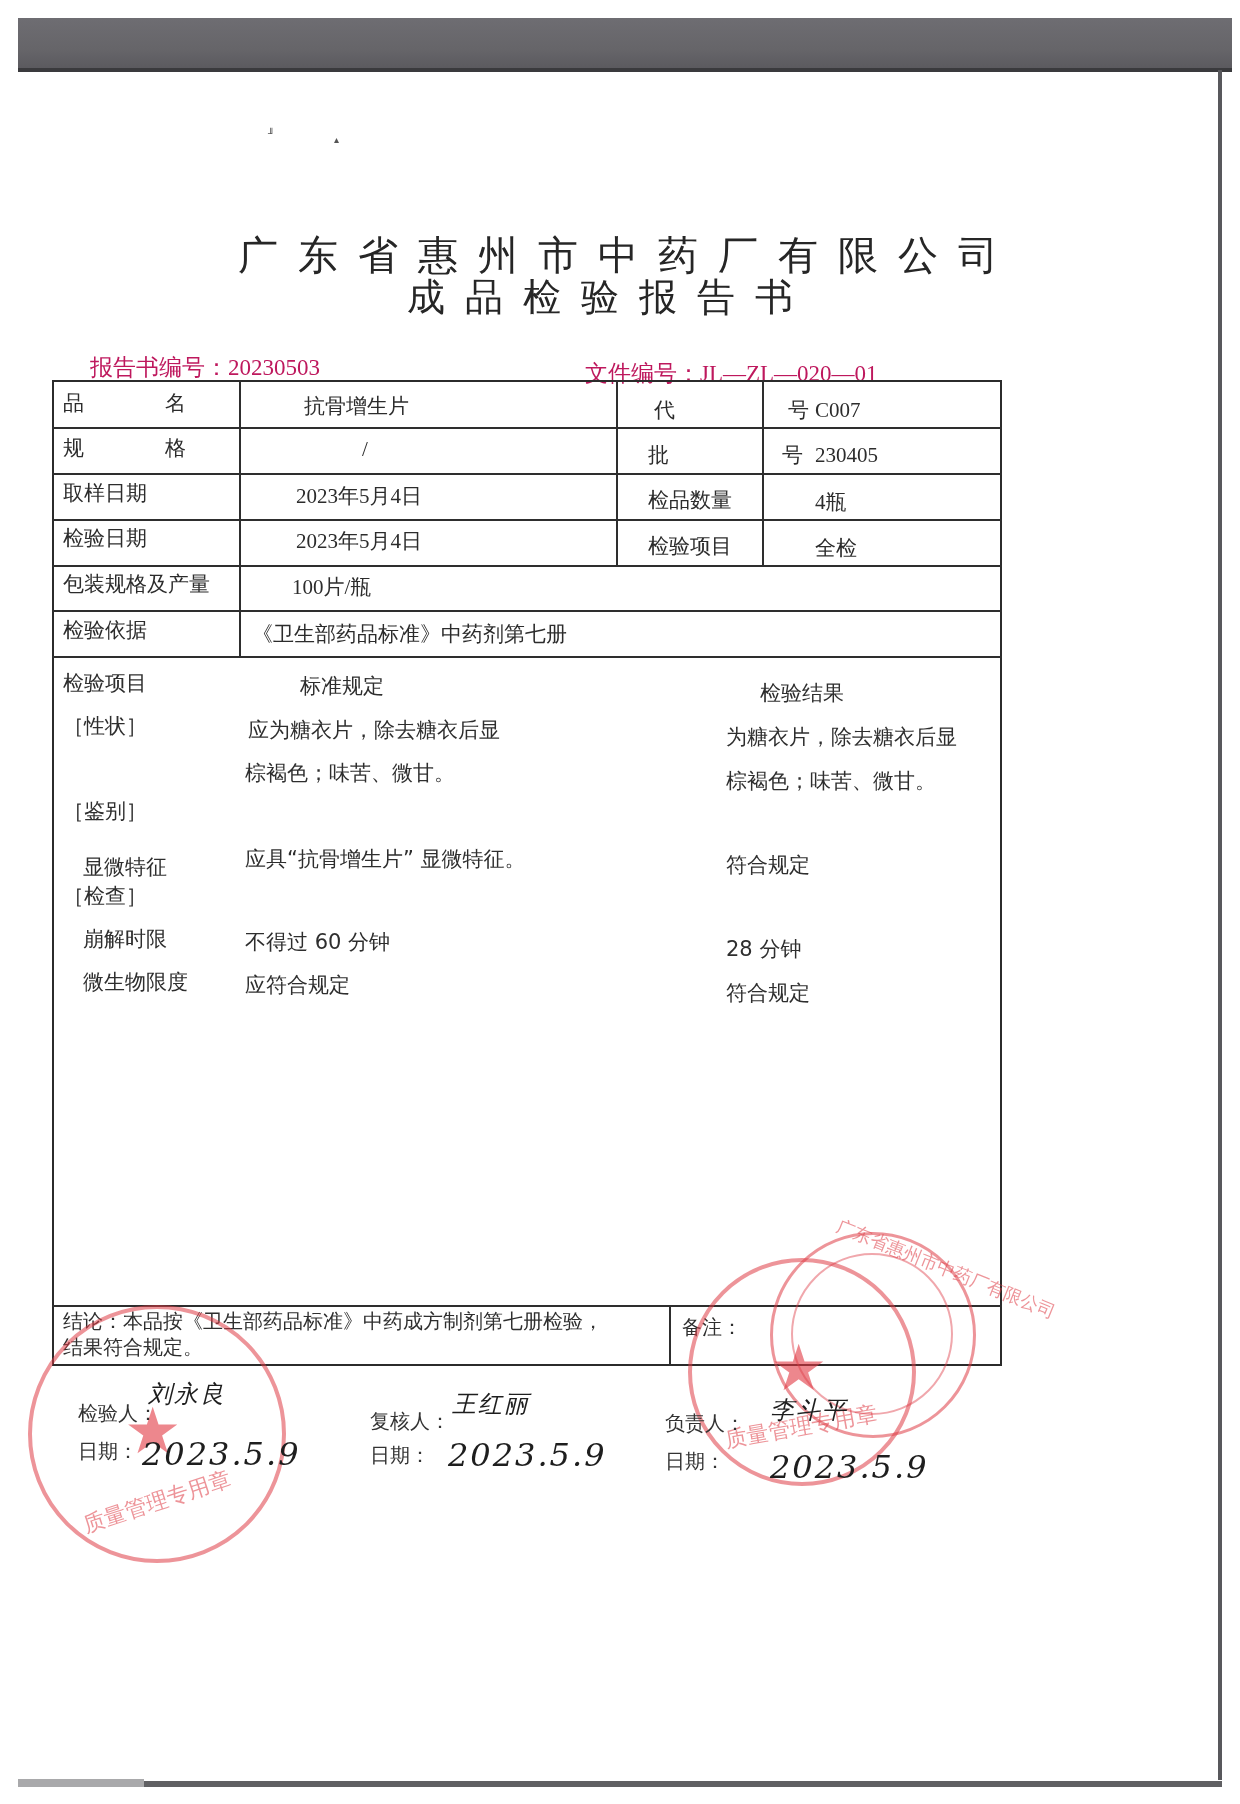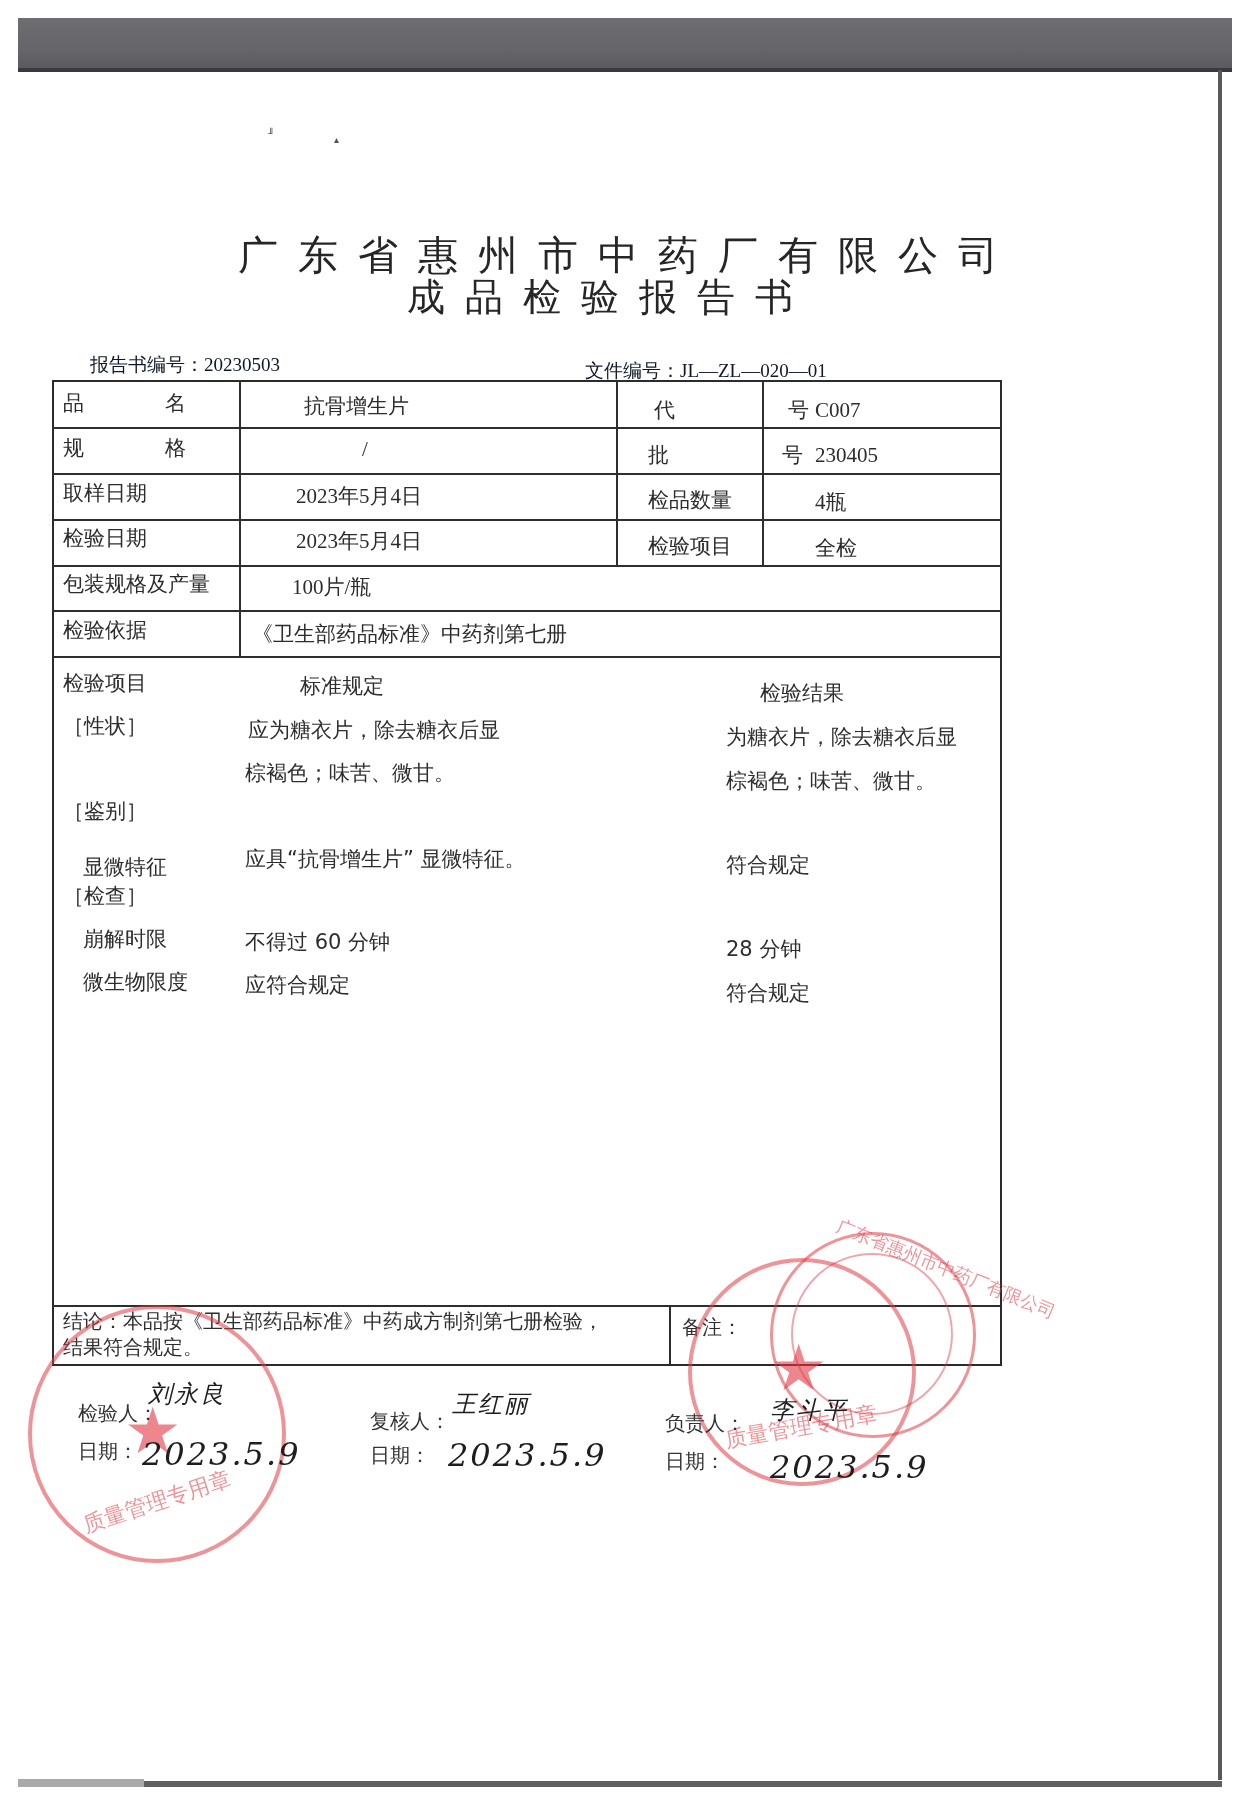--- a/index.html
+++ b/index.html
@@ -11,21 +11,21 @@
     .page-right-edge { position:absolute; left:1218px; top:70px; width:4px; height:1710px; background:#58585c; }
     .page-bottom-band-left { position:absolute; left:18px; top:1779px; width:126px; height:8px; background:#a9a9ab; }
     .page-bottom-band-right { position:absolute; left:144px; top:1781px; width:1078px; height:6px; background:#606063; }
     .scan-mark { position:absolute; font-size:10px; color:#555; }
 
     .title { position:absolute; left:0; width:1240px; text-align:center; letter-spacing:20px;
       font-family:"DejaVu Sans","Liberation Sans",sans-serif; font-weight:normal; color:#262626; }
     .title.line1 { top:228px; font-size:40px; left:8px; }
     .title.line2 { top:272px; font-size:38px; left:-10px; }
 
-    .meta { position:absolute; top:352px; font-size:19px; color:#0f172a; font-family:"Liberation Serif","DejaVu Serif",serif; }
+    .meta { position:absolute; top:352px; font-size:23px; color:#be185d; font-family:"Liberation Serif","DejaVu Serif",serif; }
     .meta.left { left:90px; }
     .meta.right { left:585px; top:358px; }
 
     .tbl { position:absolute; left:52px; top:380px; width:950px; height:986px;
       border:2px solid #2b2b2b; box-sizing:border-box; }
     .hline { position:absolute; height:2px; background:#2e2e2e; }
     .vline { position:absolute; width:2px; background:#2e2e2e; }
 
     .cell { position:absolute; font-size:21px; color:#2c2c2c; white-space:nowrap;
       font-family:"DejaVu Sans","Liberation Sans",sans-serif; }

